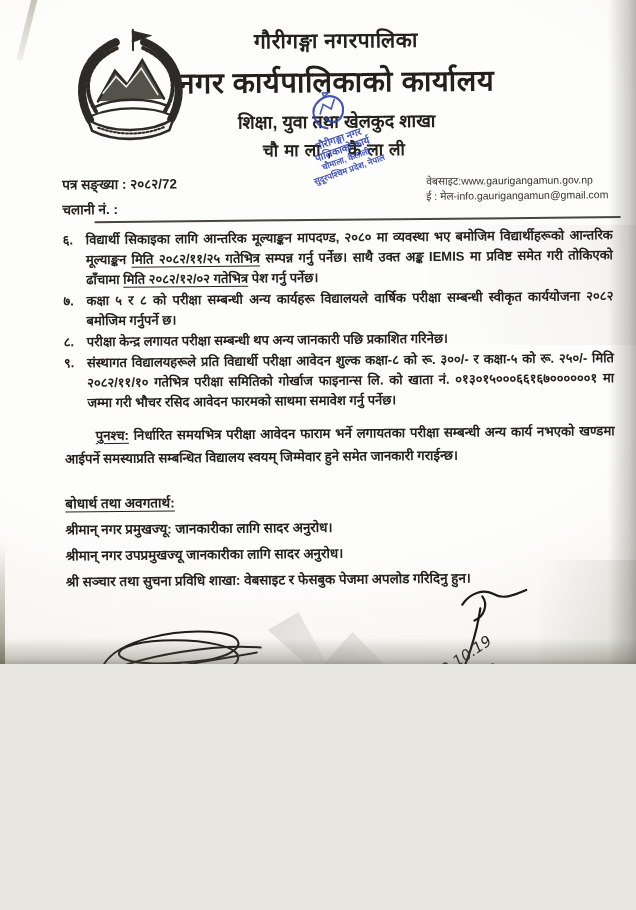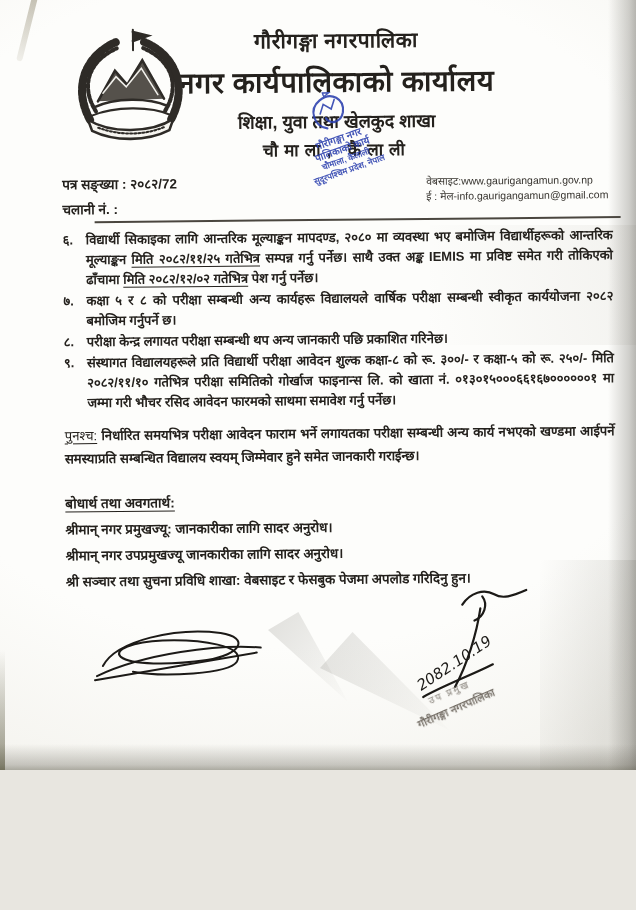--- a/index.html
+++ b/index.html
@@ -4,21 +4,21 @@
 <style>
   * { box-sizing: border-box; margin: 0; padding: 0; }
   html, body { width: 636px; height: 910px; }
   body {
     font-family: "Liberation Sans", "DejaVu Sans", sans-serif;
     background: #e8e6e0;
     overflow: hidden;
   }
   .page {
     position: relative;
-    width: 636px; height: 770px;
+    width: 636px; height: 664px;
     background:
       radial-gradient(ellipse 120% 80% at 45% 40%, #fdfdfb 55%, #f4f3ee 85%, #eceae4 100%);
     overflow: hidden;
     color: #24211d;
   }
   
   .shade-right { position:absolute; top:0; right:0; width:28px; height:100%;
     background: linear-gradient(to right, rgba(90,88,80,0) 0%, rgba(90,88,80,0.28) 75%, rgba(70,68,60,0.38) 100%); z-index:5; }
   .shade-bottom { position:absolute; bottom:0; left:0; width:100%; height:26px;
     background: linear-gradient(to bottom, rgba(90,88,78,0) 0%, rgba(95,92,80,0.32) 80%, rgba(80,78,62,0.45) 100%); z-index:5; }
@@ -65,21 +65,21 @@
   .rule { position:absolute; left:32px; right:-8px; bottom:-2px; border-bottom:2px solid #4a463f; }
 
   
   .body-list { margin-top:9px; font-size:13px; font-weight:600; line-height:20px; }
   .item { display:flex; margin-top:1px; }
   .item-num { width:23px; flex:0 0 23px; }
   .item-text { flex:1; text-align:justify; }
   .u { text-decoration: underline; text-underline-offset:3px; font-weight:700; }
 
   .postscript { margin-top:11px; font-size:13.2px; font-weight:600; line-height:23px; text-align:justify; }
-  .ps-label { text-decoration:underline; text-underline-offset:3px; font-weight:400; }
+  .ps-label { text-decoration:underline; text-underline-offset:3px; font-weight:700;margin-left:31px; }
 
   .cc { margin-top:23px; font-size:13.4px; font-weight:600; }
   .cc-heading { text-decoration:underline; text-underline-offset:3px; font-weight:700; font-size:13.6px; }
   .cc-line { margin-top:10px; line-height:16px; }
 
   
   .sig-block { position:relative; margin-top:6px; height:170px; }
   .sig-left { position:absolute; left:22px; top:22px; }
   .sig-right { position:absolute; left:330px; top:-6px; }
   .ghost-stamp { position:absolute; left:344px; top:92px; transform:rotate(-23deg); text-align:center; }

